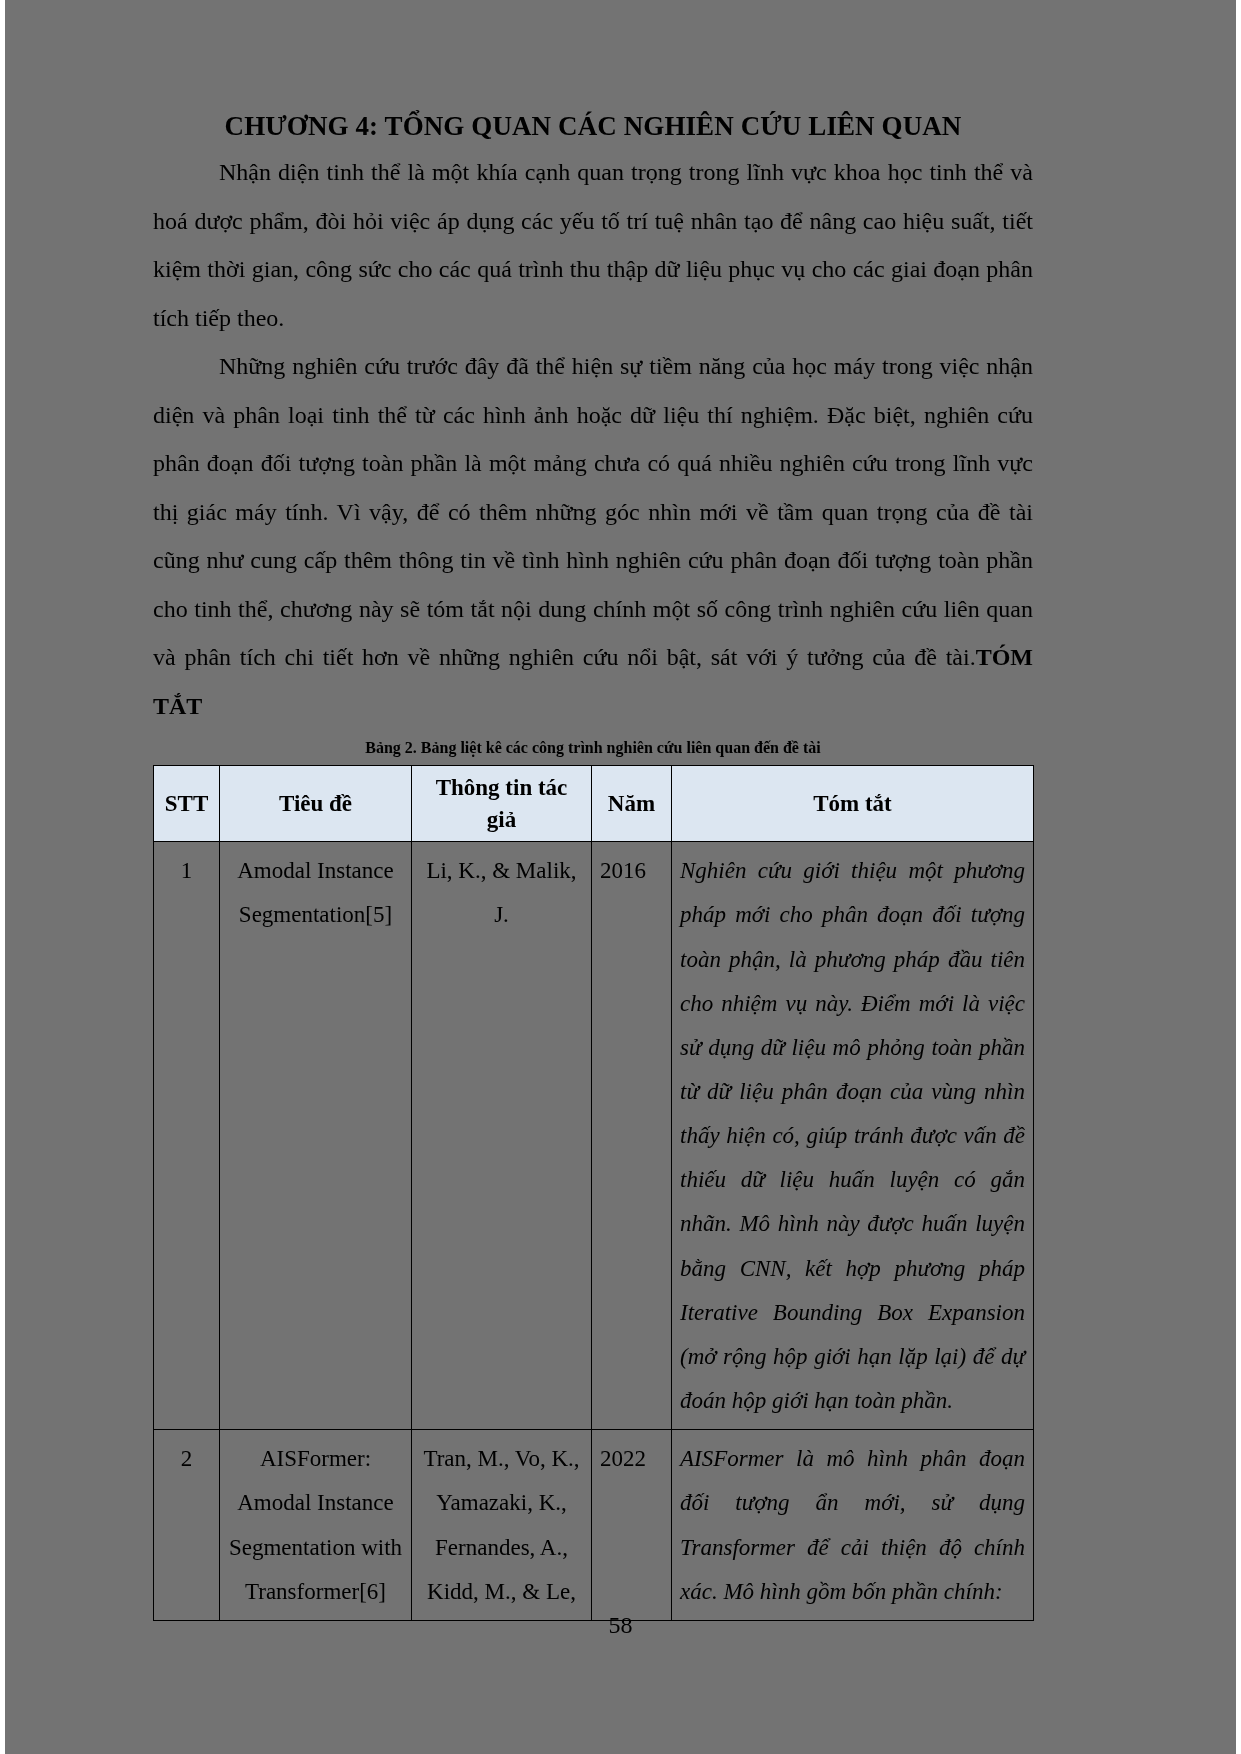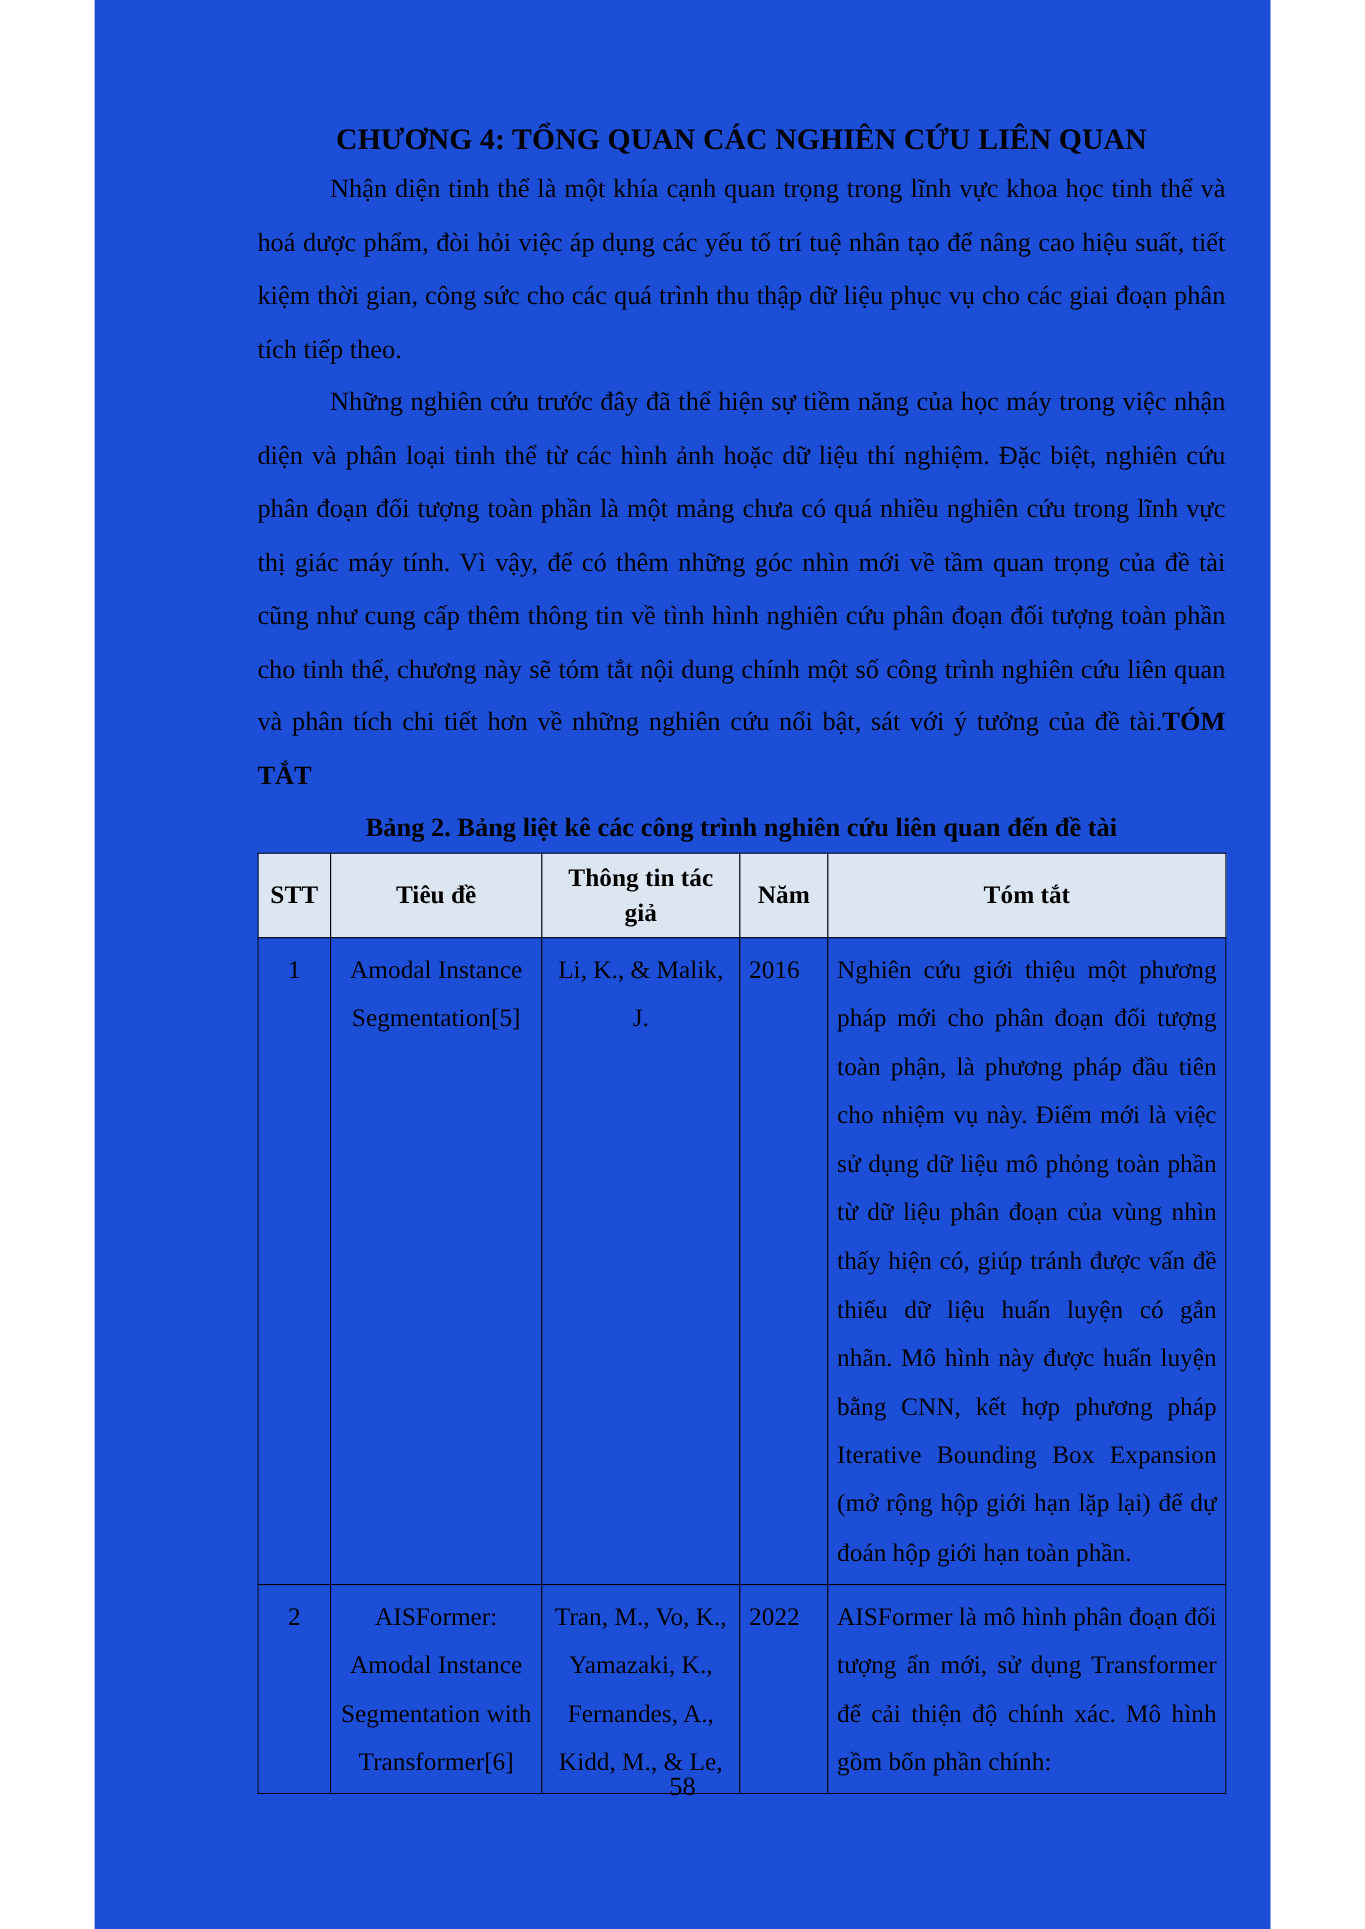--- a/index.html
+++ b/index.html
@@ -7,24 +7,24 @@
     padding: 0;
     background: #ffffff;
   }
   body {
     font-family: "Liberation Serif", "DejaVu Serif", serif;
     color: #000000;
     -webkit-font-smoothing: antialiased;
   }
   .page {
     position: relative;
-    width: 1069px;
+    width: 1231px;
     height: 1754px;
     margin: 0 auto;
-    background: #1d4ed8;
+    background: #737373;
     overflow: hidden;
     box-sizing: border-box;
   }
   .content {
     position: absolute;
     left: 148px;
     top: 108px;
     width: 880px;
   }
   .chapter-title {
@@ -44,21 +44,21 @@
     text-indent: 66px;
     hyphens: none;
   }
   .para + .para {
     margin-top: 0px;
   }
   .para .bold-tail {
     font-weight: bold;
   }
   .table-caption {
-    font-size: 24px;
+    font-size: 16px;
     font-weight: bold;
     text-align: center;
     margin: 8px 0 6px 0;
     line-height: 1.3;
   }
   table.research-table {
     border-collapse: collapse;
     width: 880px;
     table-layout: fixed;
     font-size: 23px;
@@ -83,21 +83,21 @@
   .col-stt   { width: 66px; }
   .col-title { width: 192px; }
   .col-auth  { width: 180px; }
   .col-year  { width: 80px; }
   .col-sum   { width: 362px; }
 
   td.c-stt  { text-align: center; }
   td.c-title{ text-align: center; margin-left: 45px; }
   td.c-auth { text-align: center; }
   td.c-year { text-align: left; }
-  td.c-sum  { text-align: justify; text-justify: inter-word; }
+  td.c-sum  { text-align: justify; text-justify: inter-word; font-style: italic; }
 
   td.c-title .line,
   td.c-auth .line {
     display: block;
   }
   .page-number {
     position: absolute;
     left: 0;
     right: 0;
     top: 1612px;

